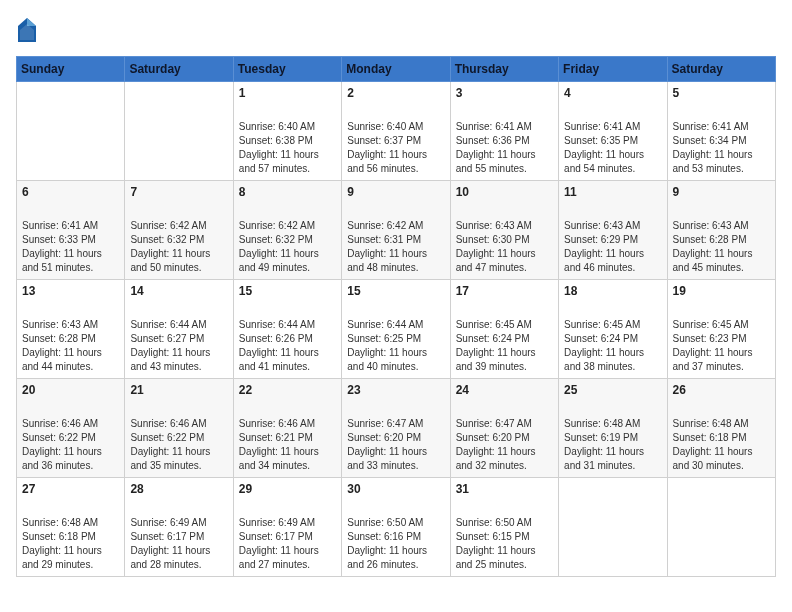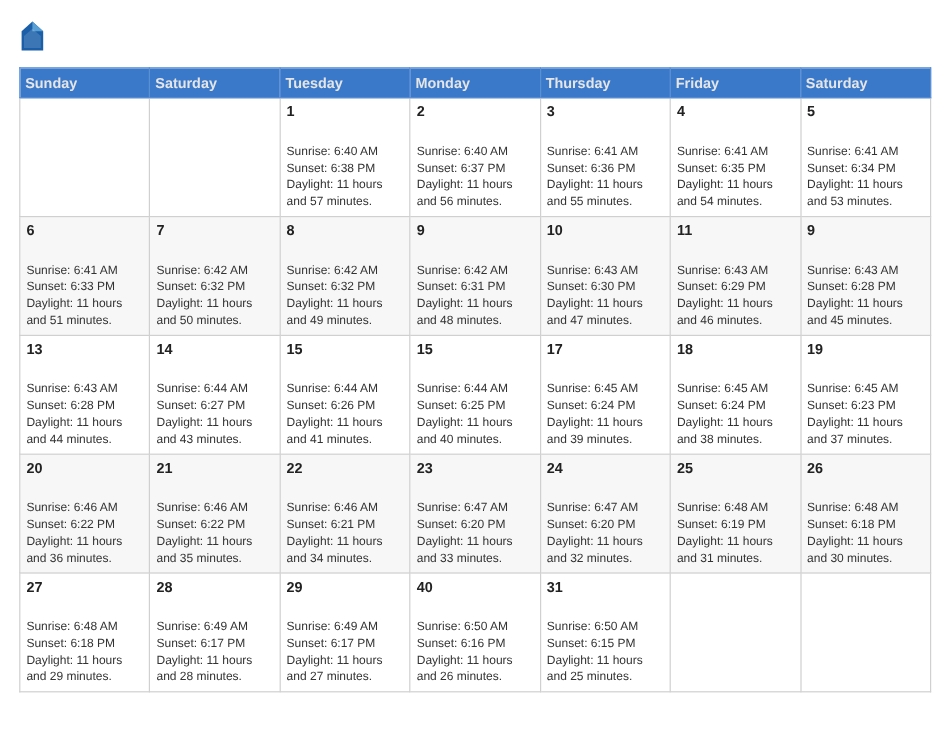--- a/index.html
+++ b/index.html
@@ -49,21 +49,21 @@
       color: #444;
       margin-top: 2px;
     }
     .calendar {
       width: 100%;
       border-collapse: collapse;
       font-size: 10.5px;
     }
     .calendar thead th {
       background-color: #3a78c9;
-      color: #e5e5e5;
+      color: #0f172a;
       padding: 5px 4px;
       text-align: left;
       font-size: 12px;
       font-weight: bold;
       border: 1px solid #5a8fd4;
     }
     .calendar tbody td {
       border: 1px solid #d0d0d0;
       vertical-align: top;
       padding: 4px 5px;
@@ -304,21 +304,21 @@
 Sunset: 6:17 PM
 Daylight: 11 hours and 28 minutes.</div>
         </td>
         <td>
           <span class="day-number">29</span>
           <div class="day-info" style="white-space: pre-line;">Sunrise: 6:49 AM
 Sunset: 6:17 PM
 Daylight: 11 hours and 27 minutes.</div>
         </td>
         <td>
-          <span class="day-number">40</span>
+          <span class="day-number">30</span>
           <div class="day-info" style="white-space: pre-line;">Sunrise: 6:50 AM
 Sunset: 6:16 PM
 Daylight: 11 hours and 26 minutes.</div>
         </td>
         <td>
           <span class="day-number">31</span>
           <div class="day-info" style="white-space: pre-line;">Sunrise: 6:50 AM
 Sunset: 6:15 PM
 Daylight: 11 hours and 25 minutes.</div>
         </td>

